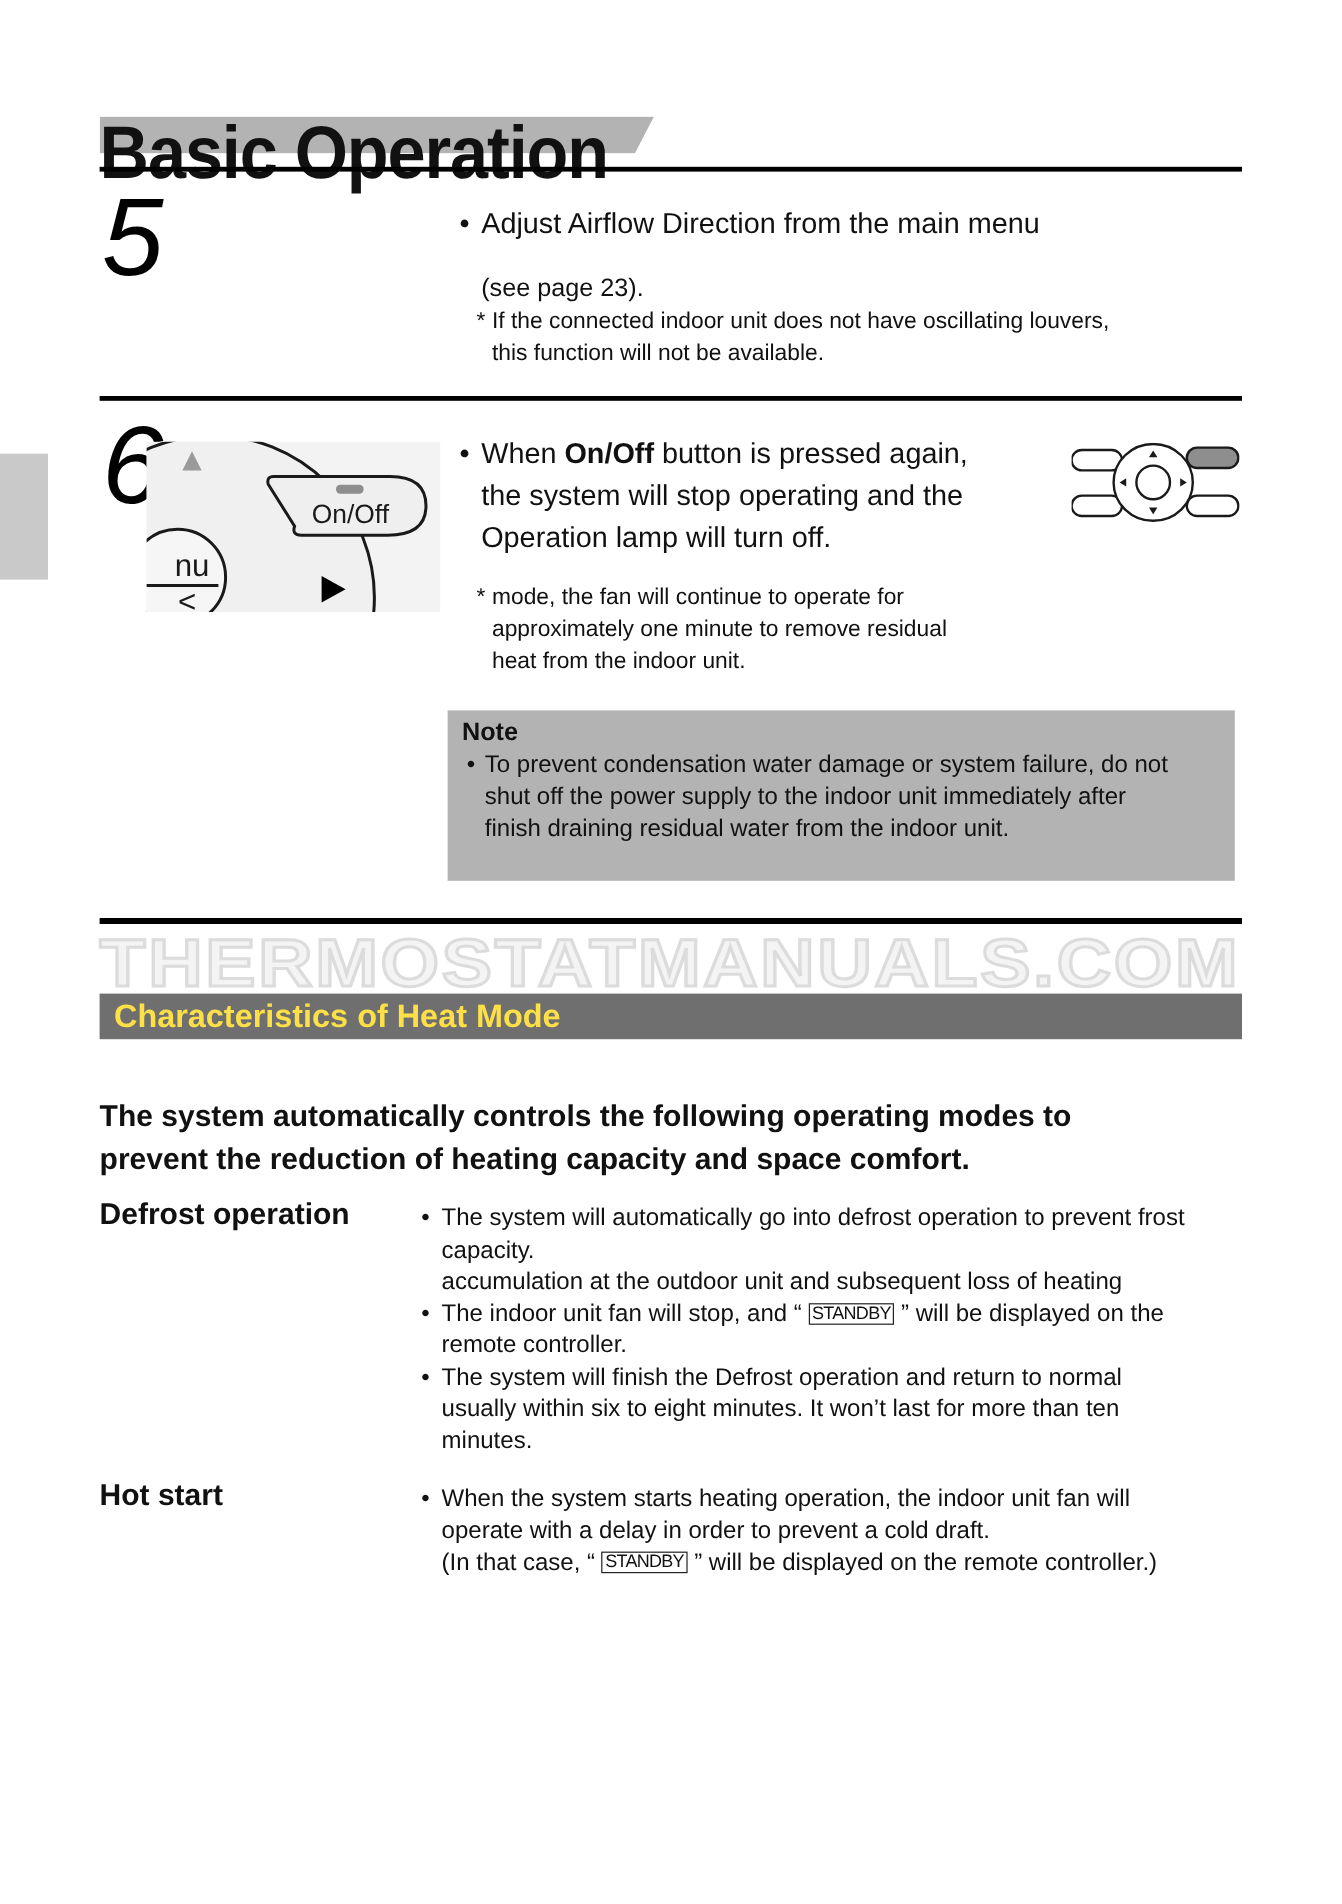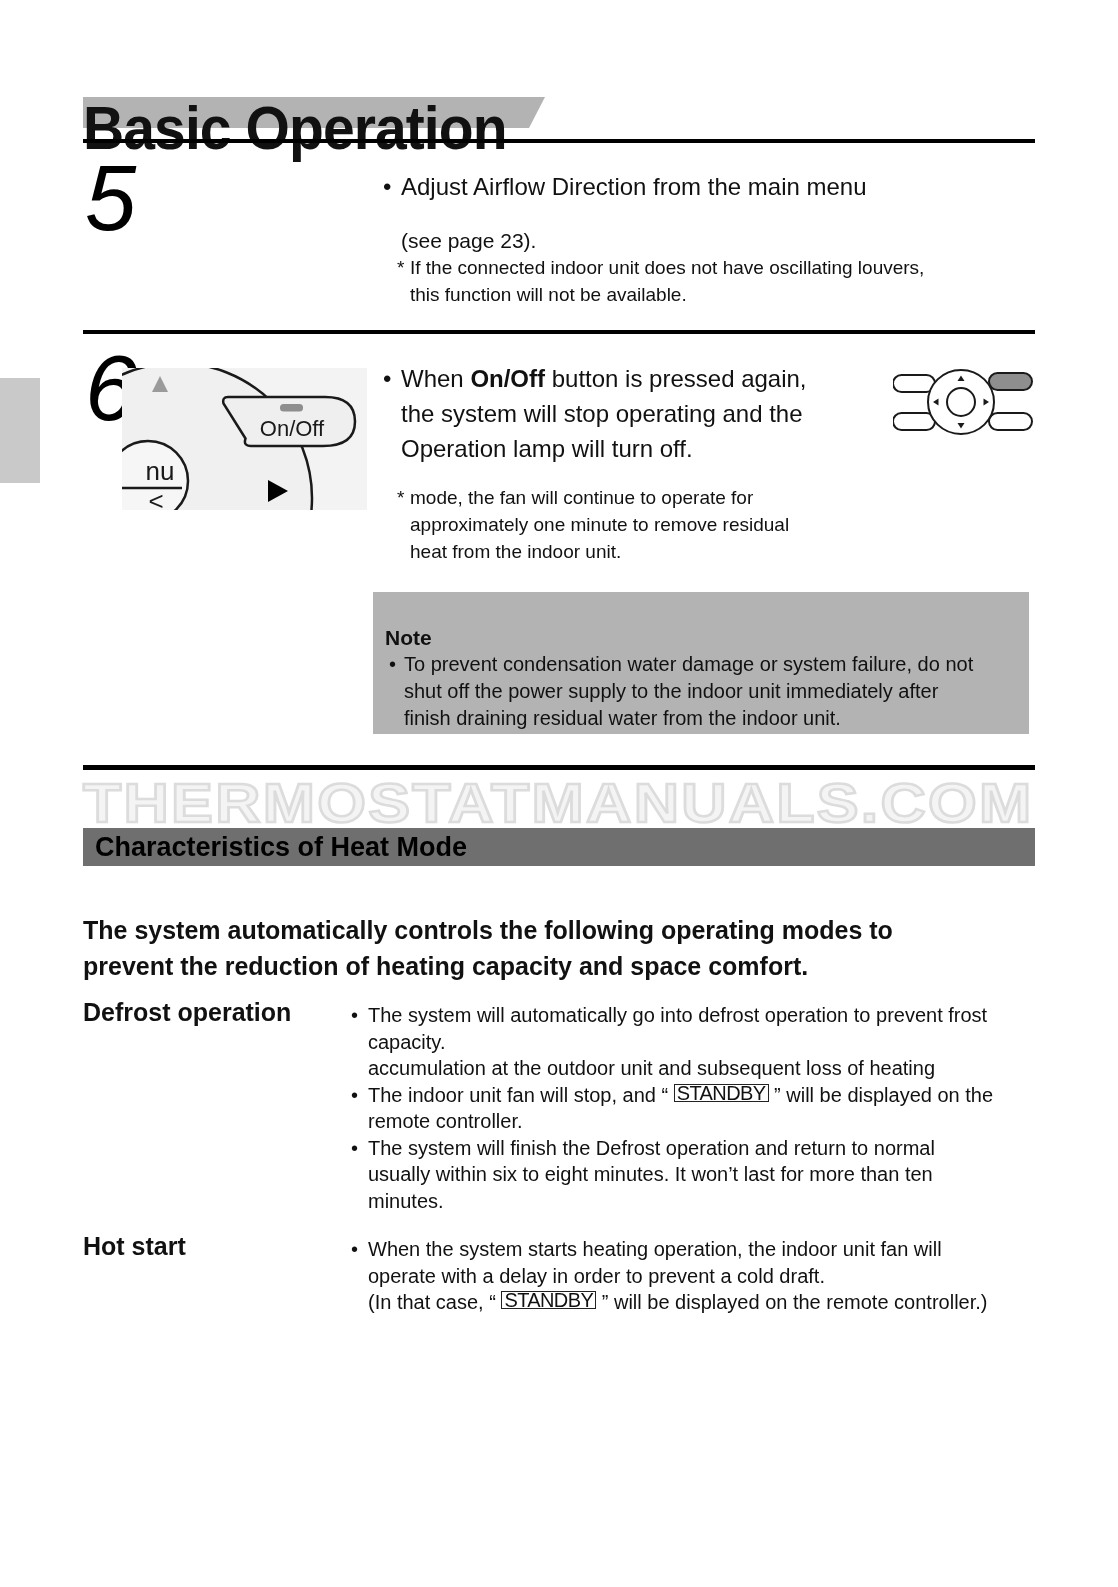--- a/index.html
+++ b/index.html
@@ -44,45 +44,45 @@
 
   
   .panel6{left:122px;top:368px;width:245px;height:142px;}
 
   
   .mini-remote{left:893px;top:369px;width:140px;height:66px;}
 
   
   .note-box{left:373px;top:592px;width:656px;height:142px;background:#b3b3b3;
             box-sizing:border-box;padding:5px 14px 0 12px;}
-  .note-title{font-size:21px;font-weight:bold;line-height:27px;margin-top:27px;}
+  .note-title{font-size:21px;font-weight:bold;line-height:27px;}
   .note-item{display:flex;font-size:20px;line-height:27px;}
   .note-item .marker{width:19px;padding-left:4px;box-sizing:border-box;}
 
   
   .watermark{left:83px;top:770px;width:952px;white-space:nowrap;overflow:visible;
              font-size:56px;font-weight:bold;letter-spacing:2px;color:#f4f4f4;
              -webkit-text-stroke:2.5px #dcdcdc;text-shadow:0 0 1px #e2e2e2;
              transform:scaleX(1.12);transform-origin:left;}
 
   
   .section-bar{left:83px;top:828px;width:952px;height:38px;background:#6f6f6f;
-               color:#000000;font-size:27px;font-weight:bold;line-height:38px;
+               color:#fde047;font-size:27px;font-weight:bold;line-height:38px;
                padding-left:12px;box-sizing:border-box;}
   .intro{left:83px;top:912px;width:952px;font-size:25px;font-weight:bold;line-height:36px;}
   .sub-heading{font-size:25px;font-weight:bold;white-space:nowrap;}
   .head-defrost{left:83px;top:998px;}
   .head-hot{left:83px;top:1232px;}
   .bul-col{width:690px;font-size:20px;line-height:26.5px;}
   .col-defrost{left:351px;top:1002px;}
   .col-hot{left:351px;top:1236px;}
   .bul{display:flex;}
   .bul .marker{width:17px;}
   .standby-box{display:inline-block;border:1px solid #222;padding:0 2px;
-               font-size:20px;line-height:16px;letter-spacing:-0.6px;
+               font-size:15px;line-height:16px;letter-spacing:-0.6px;
                transform:translateY(-2px);}
 
   
   .page-num{left:83px;top:1522px;font-size:23px;}
   .lang{left:83px;top:1522px;width:952px;text-align:left;font-size:23px;}
 
   svg text{font-family:"Liberation Sans",sans-serif;}
 </style>
 </head>
 <body>

